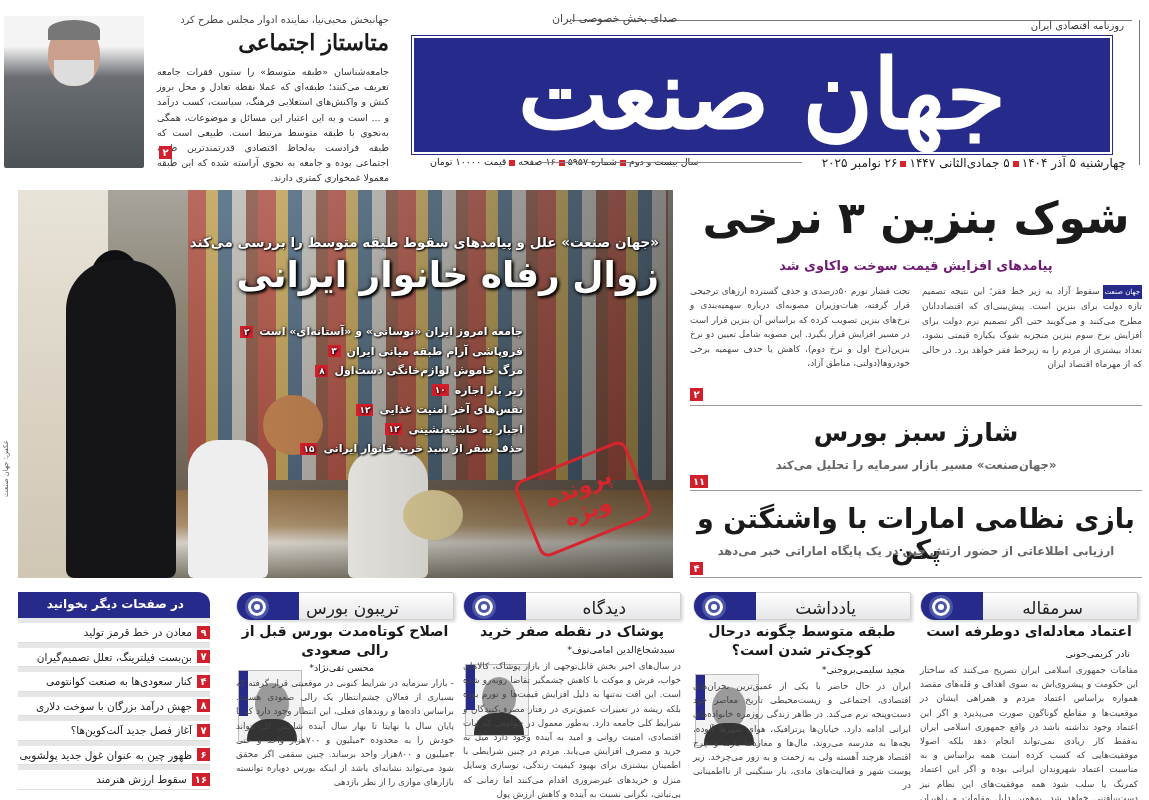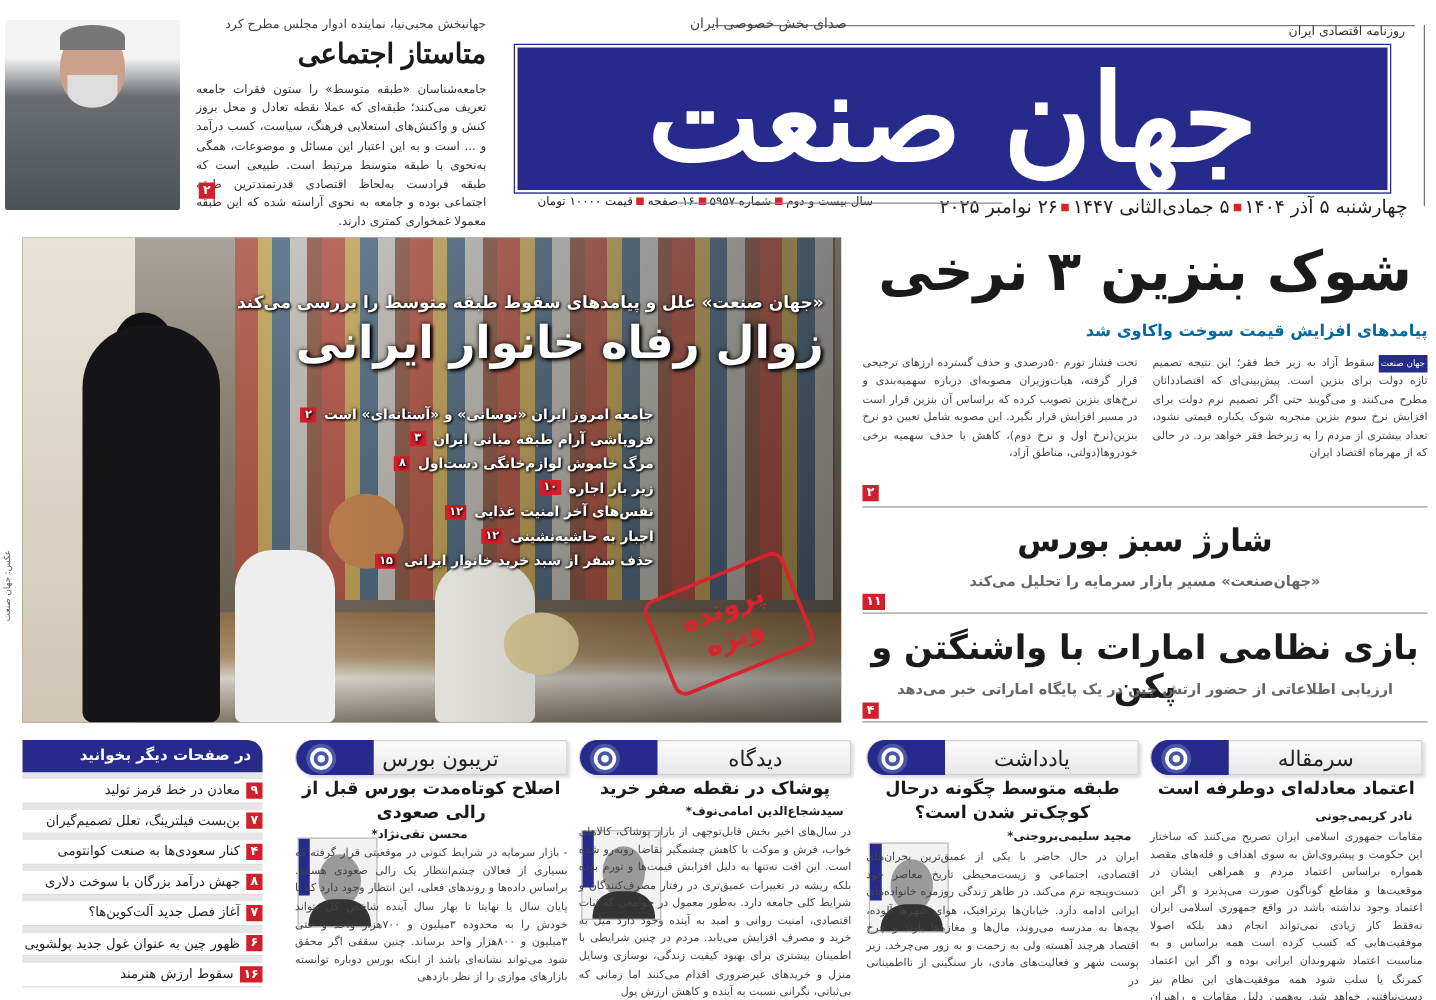--- a/index.html
+++ b/index.html
@@ -7,21 +7,21 @@
 .abs{position:absolute}
 
 #masthead{left:412px;top:8px;width:730px;height:165px}
 #tagline-top{left:140px;top:4px;font-size:11px;color:#444;direction:rtl}
 #paper-type{right:18px;top:12px;font-size:10px;color:#333}
 #mast-frame-line{left:160px;top:12px;width:560px;height:1px;background:#777}
 #mast-frame-right{right:2px;top:12px;width:1px;height:145px;background:#777}
 #logo-band{left:0;top:28px;width:700px;height:118px;background:#262a8a;display:flex;align-items:center;justify-content:center;border:2px solid #fff;outline:1px solid #262a8a}
 #logo-text{font-family:"DejaVu Serif",serif;font-size:96px;font-weight:bold;color:#fff;letter-spacing:-2px;line-height:1}
 #issue-info-left{left:18px;top:148px;font-size:9.5px;color:#222}
-#issue-info-right{right:16px;top:148px;font-size:15px;color:#222}
+#issue-info-right{right:16px;top:148px;font-size:12px;color:#222}
 .sq{display:inline-block;width:6px;height:6px;background:#d9232d;margin:0 3px;vertical-align:middle}
 #issue-rule{left:130px;top:154px;width:260px;height:1px;background:#888}
 
 #columnist{left:4px;top:8px;width:385px;height:160px}
 #columnist-photo{left:0;top:8px;width:140px;height:152px;background:linear-gradient(180deg,#f4f4f4 0%,#f4f4f4 20%,#6a6e73 40%,#4d5257 100%);border-radius:2px;overflow:hidden}
 #photo-head{position:absolute;left:44px;top:6px;width:52px;height:64px;background:#caa08c;border-radius:50% 50% 45% 45%}
 #photo-hair{position:absolute;left:44px;top:4px;width:52px;height:20px;background:#777;border-radius:50% 50% 0 0}
 #photo-beard{position:absolute;left:50px;top:44px;width:40px;height:26px;background:#ddd;border-radius:0 0 50% 50%}
 #col-kicker{right:0;top:6px;font-size:10px;color:#444}
 #col-title{right:0;top:22px;font-size:22px;font-weight:bold;font-family:Liberation Sans, sans-serif}
@@ -45,21 +45,21 @@
 #photo-kicker{right:14px;top:44px;font-size:13.5px;font-weight:bold;color:#fff;text-shadow:0 0 3px #000,1px 1px 2px #000}
 #photo-title{right:14px;top:64px;font-size:36px;font-weight:bold;color:#fff;text-shadow:0 0 4px #000,2px 2px 3px #000;font-family:"DejaVu Sans",sans-serif}
 #photo-list{right:150px;top:132px;list-style:none}
 #photo-list li{font-size:11px;font-weight:bold;color:#fff;text-shadow:0 0 3px #000,1px 1px 2px #000;height:19.5px;line-height:19.5px;display:flex;align-items:center;gap:6px}
 #photo-list li .page-badge{font-size:9px;line-height:12px}
 #stamp{left:505px;top:268px;width:120px;height:82px;border:3px solid #d9232d;border-radius:10px;transform:rotate(-22deg);color:#d9232d;font-size:22px;font-weight:bold;display:flex;align-items:center;justify-content:center;text-align:center;line-height:1.15;padding:4px}
 #photo-credit{left:2px;top:440px;font-size:7px;color:#555;writing-mode:vertical-rl;transform:rotate(180deg)}
 
 #lead{left:690px;top:180px;width:452px}
 #lead-title{right:0;top:12px;width:452px;text-align:center;font-size:44px;font-weight:bold;font-family:"DejaVu Sans",sans-serif;letter-spacing:-1px}
-#lead-sub{right:0;top:78px;width:452px;font-size:13px;color:#0369a1;font-weight:bold}
+#lead-sub{right:0;top:78px;width:452px;text-align:center;font-size:13px;color:#701a75;font-weight:bold}
 #lead-cols{right:0;top:104px;width:452px;display:flex;gap:12px;direction:rtl}
 .lead-col{flex:1;font-size:8.8px;line-height:14.4px;color:#444;text-align:justify}
 #lead-brand{display:inline-block;background:#262a8a;color:#fff;font-size:7px;padding:0 2px;margin-left:3px}
 #lead-badge{left:0;top:208px}
 .hr{height:1px;background:#999}
 #rule1{left:690px;top:405px;width:452px}
 #story2-title{left:690px;top:418px;width:452px;text-align:center;font-size:25px;font-weight:bold}
 #story2-sub{left:690px;top:458px;width:452px;text-align:center;font-size:11.5px;color:#666;font-weight:bold}
 #story2-badge{left:690px;top:475px}
 #rule2{left:690px;top:490px;width:452px}
@@ -67,33 +67,33 @@
 #story3-sub{left:690px;top:544px;width:452px;text-align:center;font-size:11.5px;color:#666;font-weight:bold}
 #story3-badge{left:690px;top:562px}
 #rule3{left:690px;top:577px;width:452px}
 
 .card{top:592px;width:218px;height:208px}
 .card-head{position:absolute;top:0;right:0;width:218px;height:28px;background:linear-gradient(180deg,#fdfdfd,#e7e7ea);border:1px solid #cfcfd4;border-radius:14px 2px 2px 14px;box-shadow:2px 2px 3px rgba(0,0,0,.15)}
 .card-head-tab{position:absolute;left:0;top:-1px;width:62px;height:28px;background:#262a8a;border-radius:14px 0 0 14px}
 .card-head-icon{position:absolute;left:8px;top:2px;width:24px;height:24px;border-radius:50%;background:#fff;border:3px solid #4a55a8;box-shadow:inset 0 0 0 3px #fff,inset 0 0 0 6px #4a55a8}
 .card-head-label{position:absolute;right:54px;top:5px;font-size:17px;font-weight:normal;color:#222}
 .card-title{position:absolute;top:30px;right:0;width:218px;text-align:center;font-size:14px;font-weight:bold;line-height:19px}
-.card-author{position:absolute;font-size:9.5px;font-weight:bold;color:#222}
+.card-author{position:absolute;font-size:9.5px;font-weight:normal;color:#222}
 .card-body{position:absolute;font-size:8.8px;line-height:14.2px;color:#444;text-align:justify}
 .card-photo{position:absolute;width:64px;height:72px;background:#f2f2f2;border:1px solid #bbb;overflow:hidden}
 .card-photo::before{content:"";position:absolute;left:-5px;top:-5px;width:14px;height:50px;background:#262a8a}
 .face{position:absolute;left:16px;top:12px;width:34px;height:42px;background:#9a9a9a;border-radius:50%}
 .torso{position:absolute;left:8px;top:48px;width:50px;height:30px;background:#333;border-radius:20px 20px 0 0}
 #card1{left:920px}
 #card2{left:693px}
 #card3{left:463px}
 #card4{left:236px}
 
 #toc{left:18px;top:592px;width:192px}
-#toc-head{height:26px;background:#262a8a;color:#fff;font-size:12px;font-weight:bold;text-align:right;padding:5px 9px;border-radius:0 12px 0 0}
+#toc-head{height:26px;background:#262a8a;color:#fff;font-size:12px;font-weight:bold;text-align:right;padding:5px 26px;border-radius:0 12px 0 0}
 #toc-list{list-style:none}
 #toc-list li{height:24.5px;display:flex;align-items:center;gap:5px;font-size:10.5px;color:#222;background:linear-gradient(180deg,#e6e6e6 0 5px,#fff 5px);padding-top:5px;border-bottom:1px solid #ddd}
 #toc-list li .page-badge{font-size:10px}
 </style>
 </head>
 <body>
 
 <div id="masthead" class="abs">
   <div id="mast-frame-line" class="abs"></div>
   <div id="mast-frame-right" class="abs"></div>

